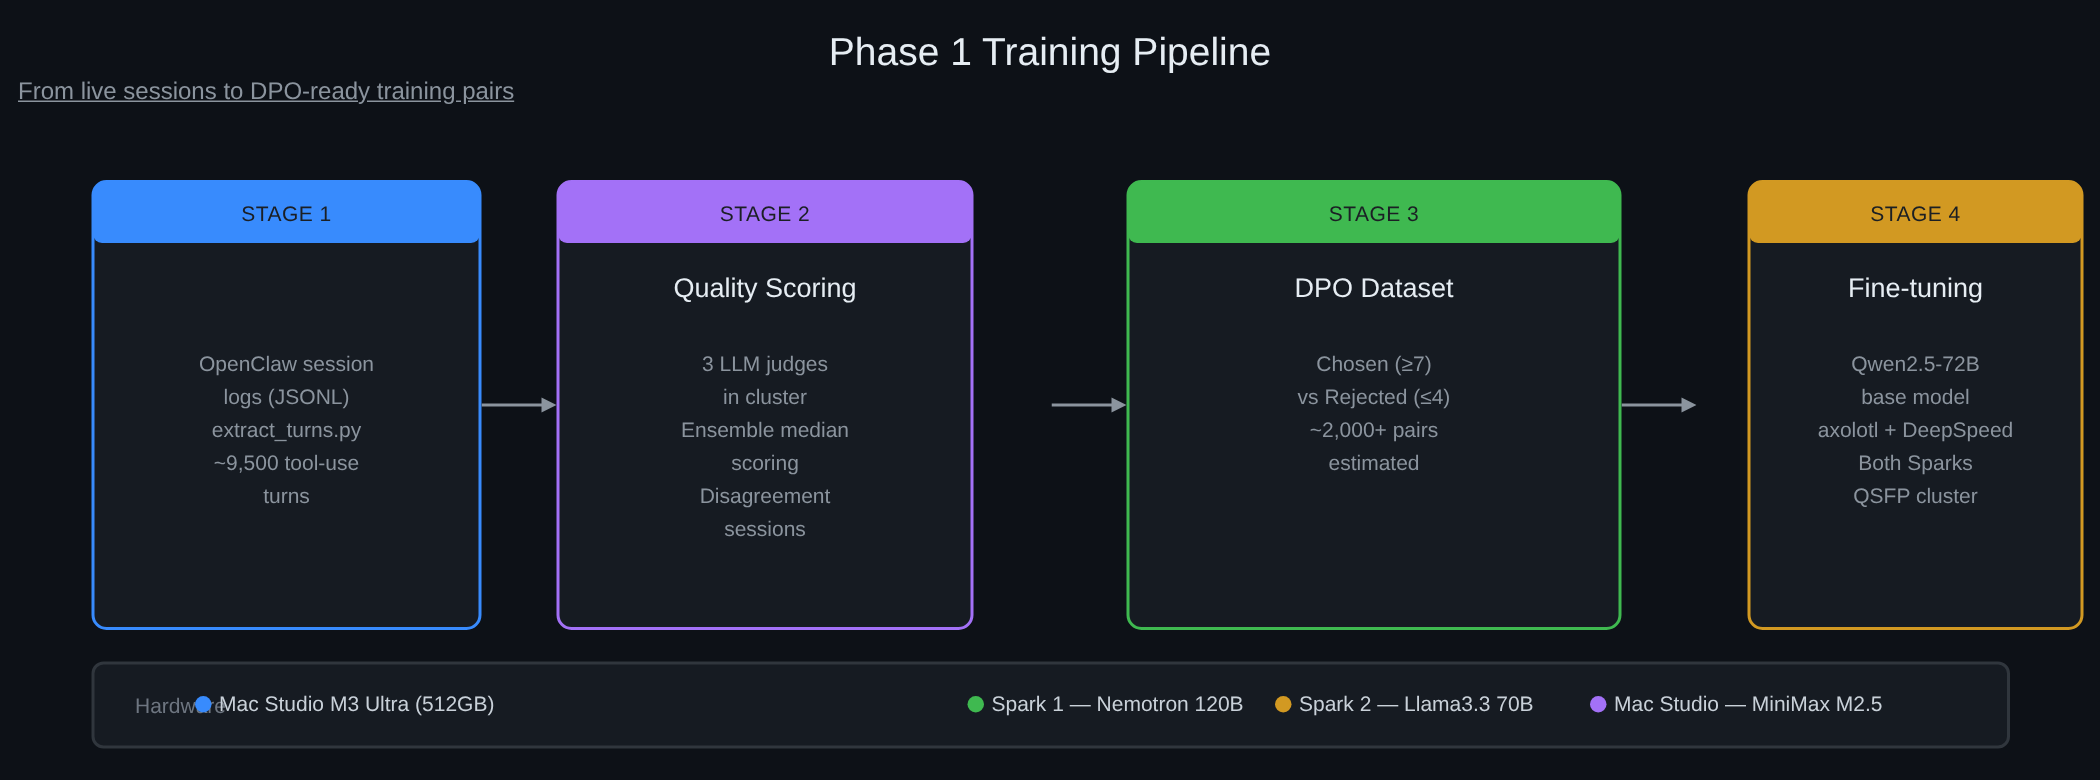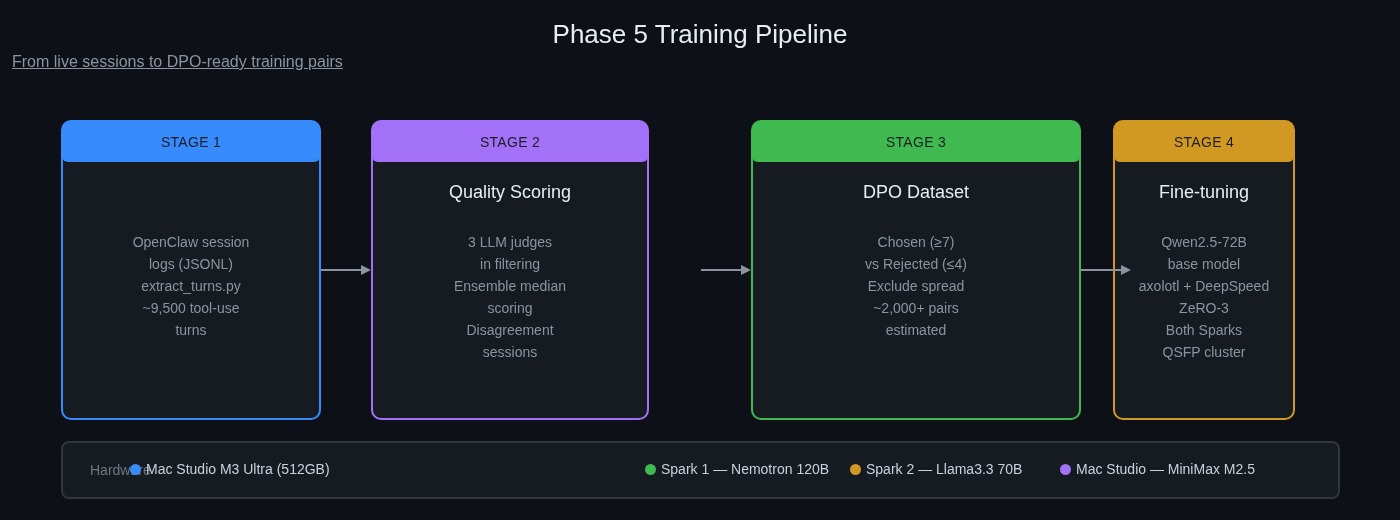--- a/index.html
+++ b/index.html
@@ -52,21 +52,21 @@
     color: #c9d1d9; font-size: 14px; white-space: nowrap;
   }
   .dot {
     width: 11px; height: 11px; border-radius: 50%;
     display: inline-block; margin-right: 5px;
   }
 </style>
 </head>
 <body>
 
-<div class="title">Phase 5 Training Pipeline</div>
+<div class="title">Phase 1 Training Pipeline</div>
 <div class="subtitle">From live sessions to DPO-ready training pairs</div>
 
 <div class="stage" id="stage-0" style="left: 61px; width: 260px; border-color: rgb(56, 139, 253);">
   <div class="stage-header" style="background: rgb(56, 139, 253); align-items: center;">
     <span>STAGE 1</span>
   </div>
   <div class="stage-lines">
     <div>OpenClaw session</div>
     <div>logs (JSONL)</div>
     <div>extract_turns.py</div>
@@ -75,52 +75,50 @@
   </div>
 </div>
 
 <div class="stage" id="stage-1" style="left: 371px; width: 278px; border-color: rgb(163, 113, 247);">
   <div class="stage-header" style="background: rgb(163, 113, 247);">
     <span>STAGE 2</span>
   </div>
   <div class="stage-name">Quality Scoring</div>
   <div class="stage-lines">
     <div>3 LLM judges</div>
-    <div>in filtering</div>
+    <div>in cluster</div>
     <div>Ensemble median</div>
     <div>scoring</div>
     <div>Disagreement</div>
     <div>sessions</div>
   </div>
 </div>
 
 <div class="stage" id="stage-2" style="left: 751px; width: 330px; border-color: rgb(63, 185, 80);">
   <div class="stage-header" style="background: rgb(63, 185, 80);">
     <span>STAGE 3</span>
   </div>
   <div class="stage-name">DPO Dataset</div>
   <div class="stage-lines">
     <div>Chosen (≥7)</div>
     <div>vs Rejected (≤4)</div>
-    <div>Exclude spread</div>
     <div>~2,000+ pairs</div>
     <div>estimated</div>
   </div>
 </div>
 
-<div class="stage" id="stage-3" style="left: 1113px; width: 182px; border-color: rgb(210, 153, 34);">
+<div class="stage" id="stage-3" style="left: 1165px; width: 224px; border-color: rgb(210, 153, 34);">
   <div class="stage-header" style="background: rgb(210, 153, 34);">
     <span>STAGE 4</span>
   </div>
   <div class="stage-name">Fine-tuning</div>
   <div class="stage-lines">
     <div>Qwen2.5-72B</div>
     <div>base model</div>
     <div>axolotl + DeepSpeed</div>
-    <div>ZeRO-3</div>
     <div>Both Sparks</div>
     <div>QSFP cluster</div>
   </div>
 </div>
 
 <svg class="arrow" style="left:321px;width:50px;" viewBox="0 0 50 14">
   <line x1="0" y1="7" x2="41" y2="7" stroke="#8b949e" stroke-width="2"></line>
   <polygon points="40,2 50,7 40,12" fill="#8b949e"></polygon>
 </svg>
 <svg class="arrow" style="left:701px;width:50px;" viewBox="0 0 50 14">

